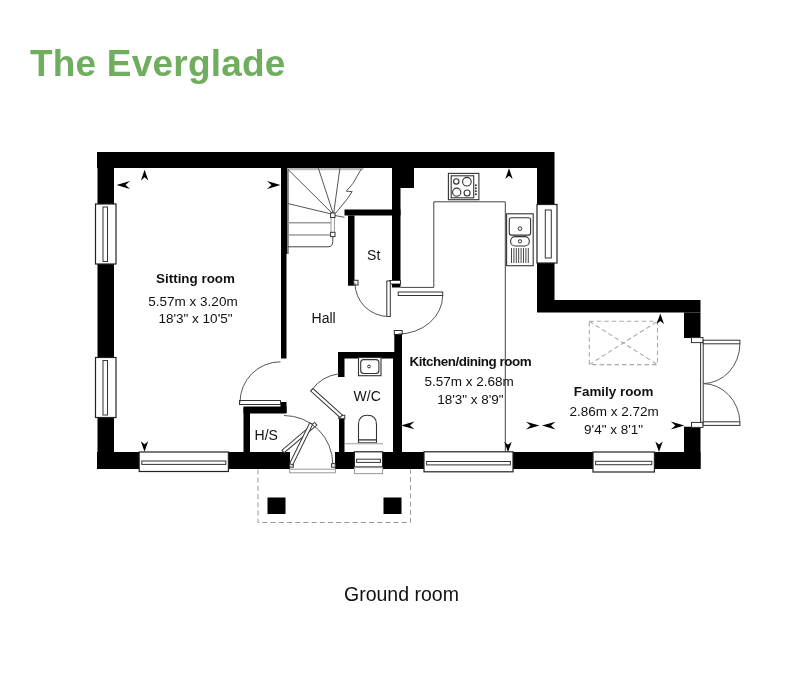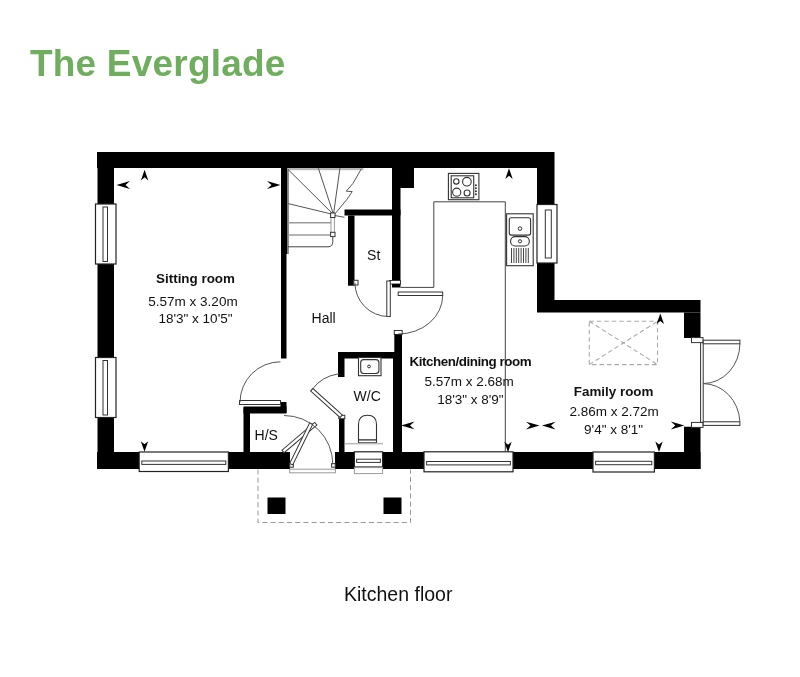--- a/index.html
+++ b/index.html
@@ -313,15 +313,15 @@
 
 <text class="rname" x="470.4" y="366" text-anchor="middle" letter-spacing="-0.45">Kitchen/dining room</text>
 <text class="rdim" x="469.2" y="386.1" text-anchor="middle">5.57m x 2.68m</text>
 <text class="rdim" x="470.4" y="403.7" text-anchor="middle">18'3" x 8'9"</text>
 
 <text class="rname" x="613.6" y="396.2" text-anchor="middle">Family room</text>
 <text class="rdim" x="614.1" y="416.3" text-anchor="middle">2.86m x 2.72m</text>
 <text class="rdim" x="613.6" y="433.9" text-anchor="middle">9'4" x 8'1"</text>
 </svg>
 
-<div style="position:absolute;left:344px;top:583px;font-size:19.5px;color:#111;">Kitchen floor</div>
+<div style="position:absolute;left:344px;top:583px;font-size:19.5px;color:#111;">Ground room</div>
 
 </div>
 
 </body></html>

